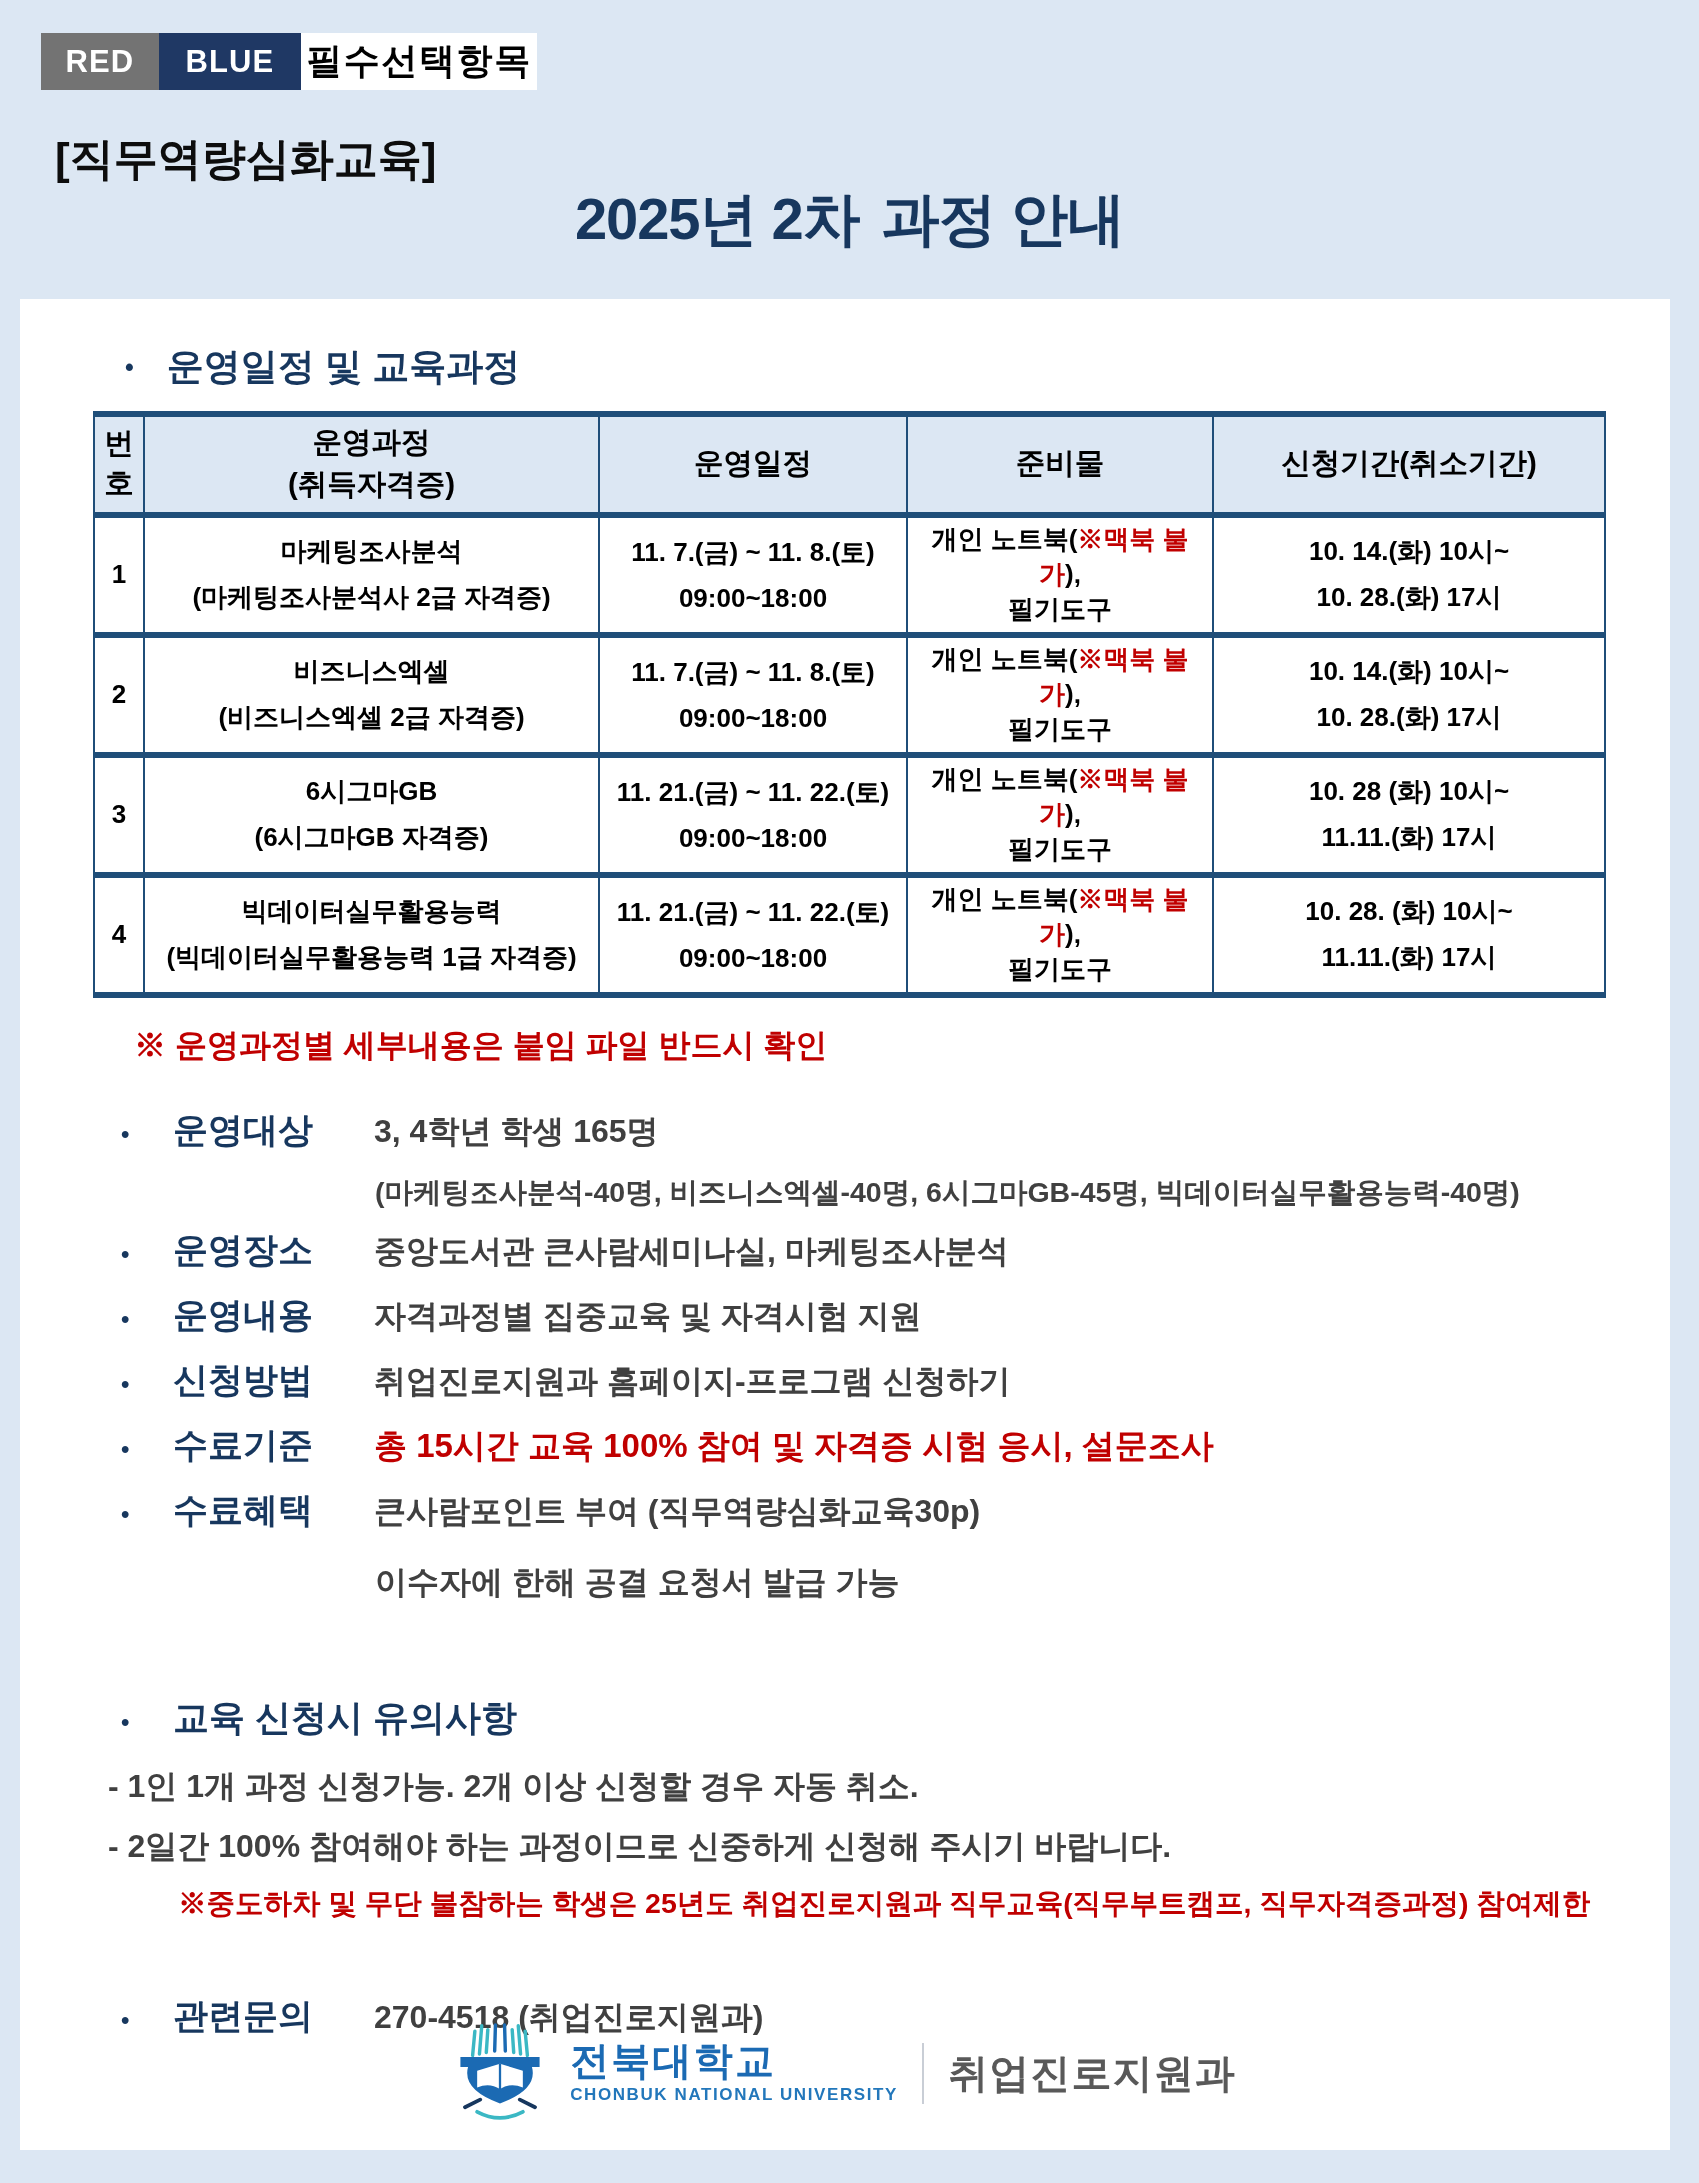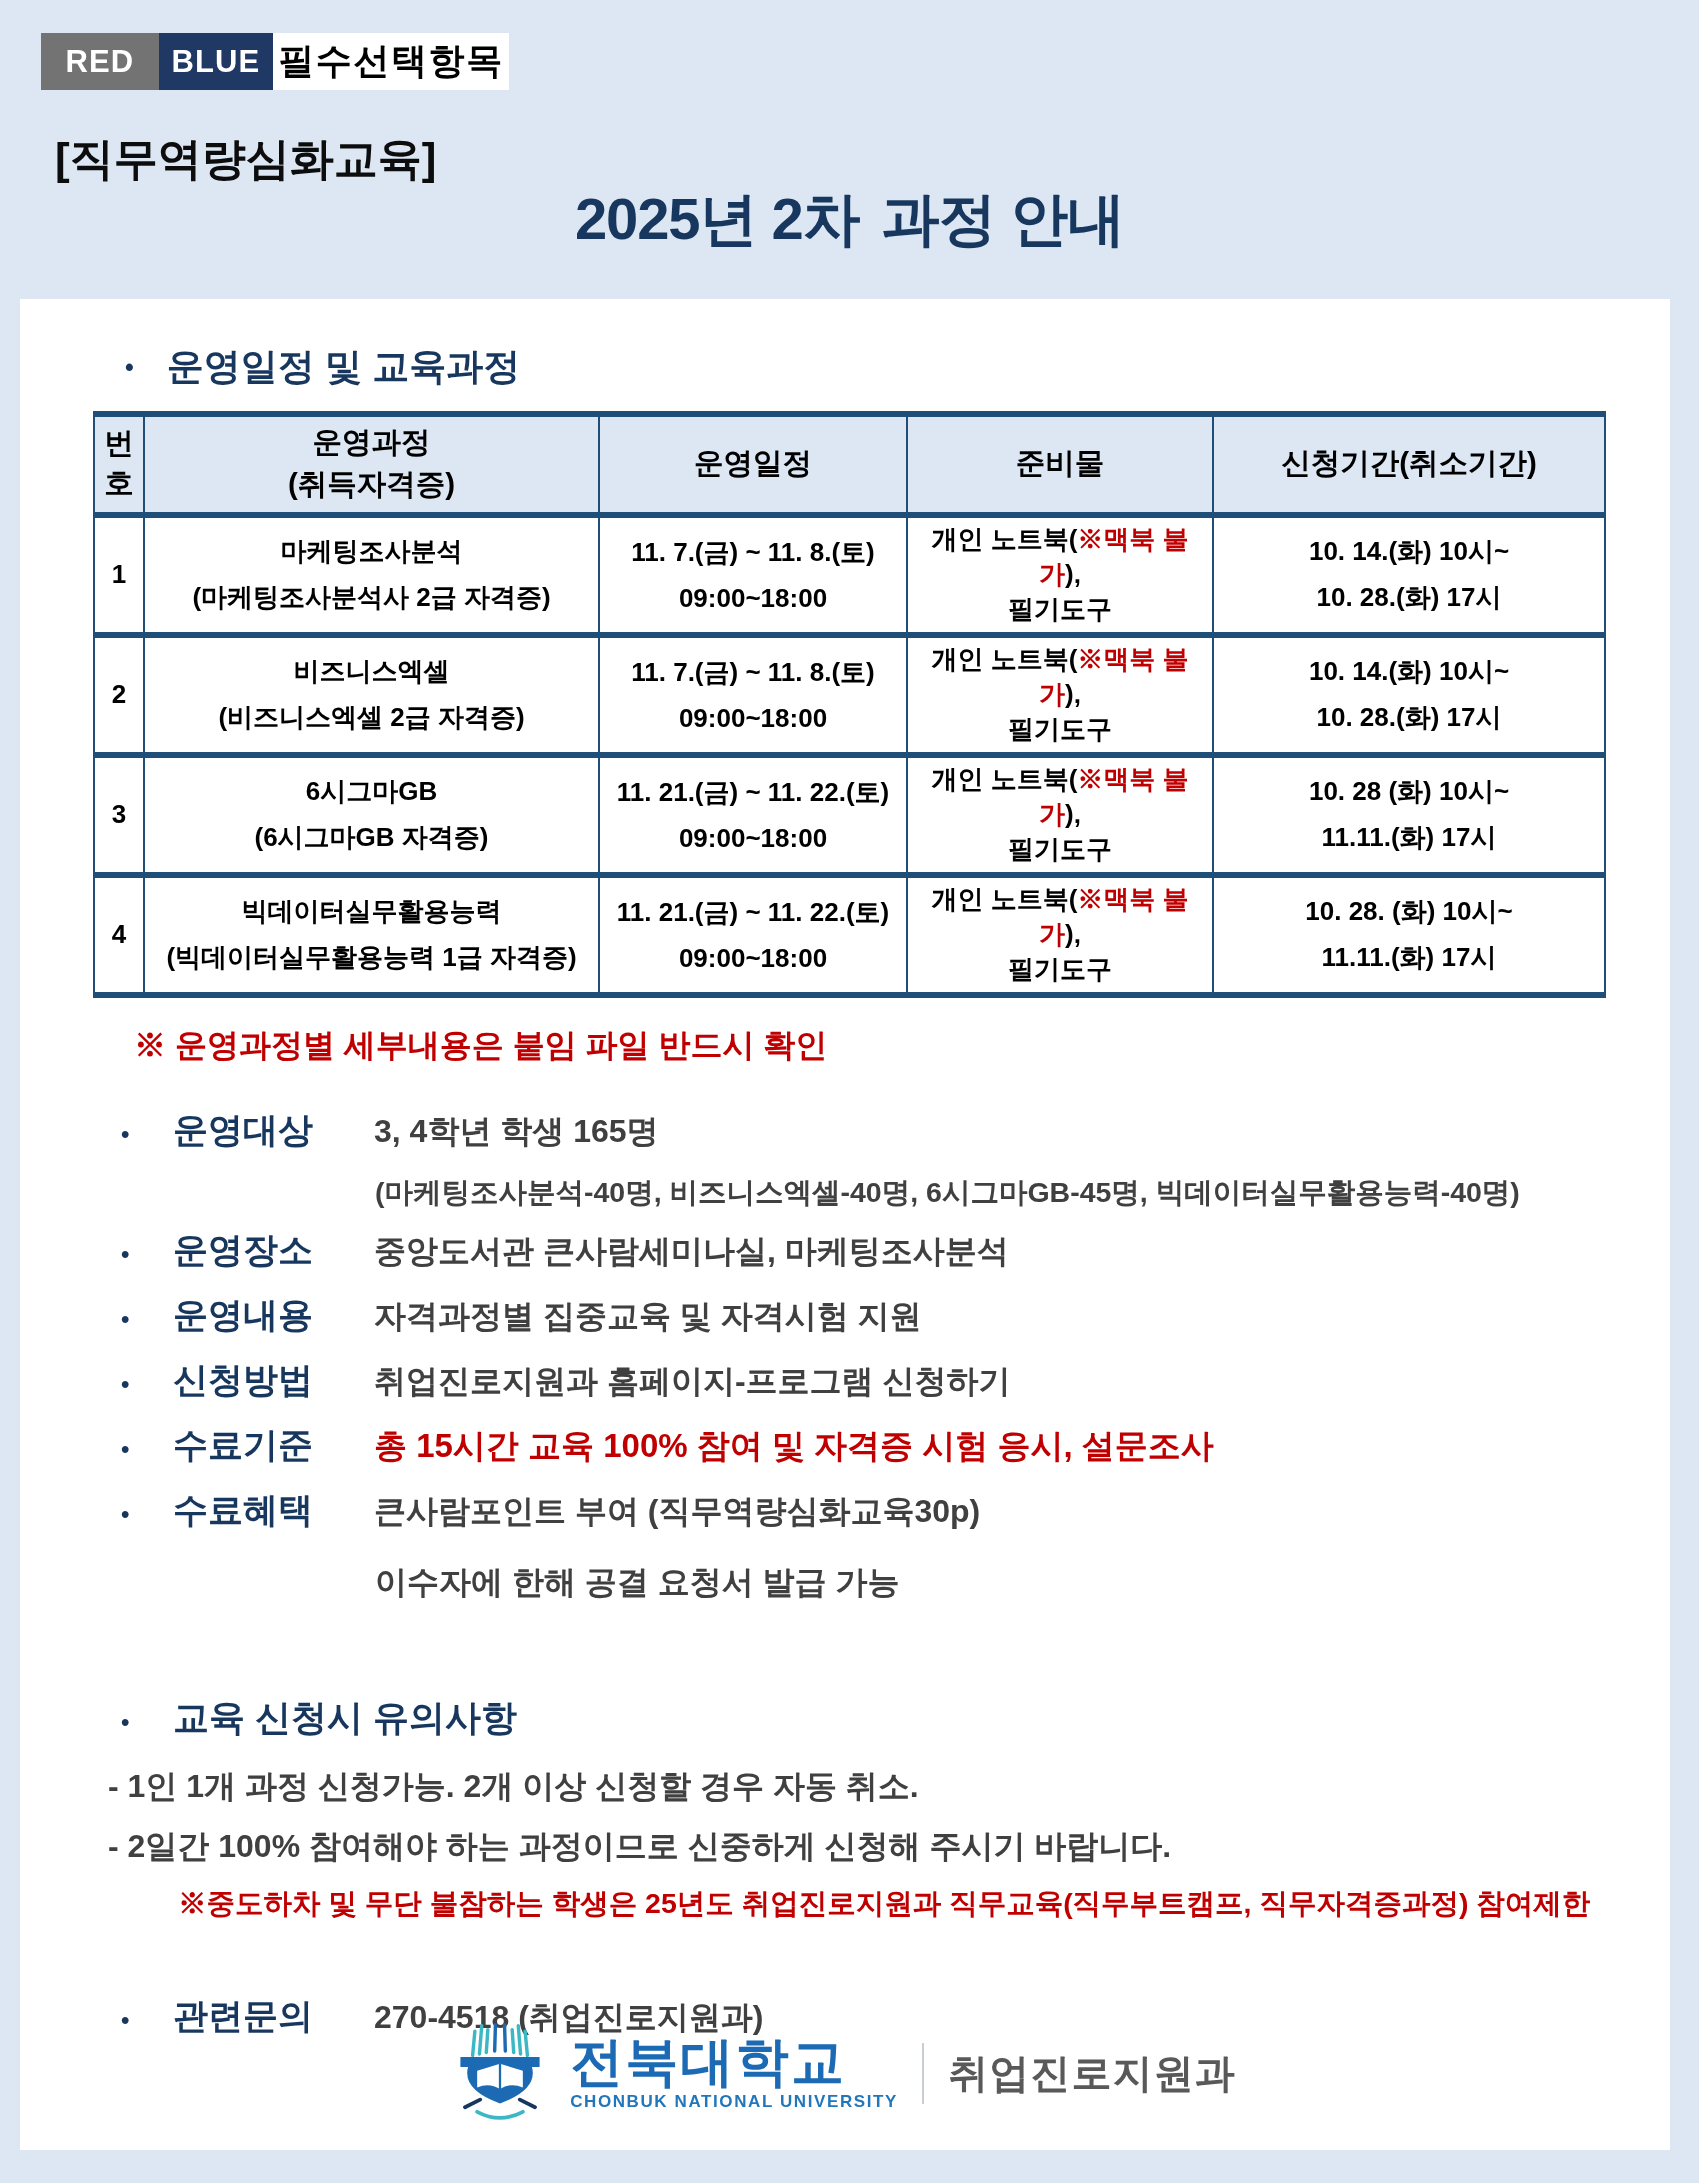--- a/index.html
+++ b/index.html
@@ -5,21 +5,21 @@
   * { box-sizing: border-box; }
   html,body { margin:0; padding:0; }
   body {
     width:1699px; height:2183px; position:relative; overflow:hidden;
     background:#dce7f3; font-family:"Liberation Sans", sans-serif; color:#000;
   }
   
   .badge-row { position:absolute; left:41px; top:33px; display:flex; height:57px; }
   .badge { display:flex; align-items:center; justify-content:center; font-weight:bold; }
   .badge-red  { width:118px; background:#737373; color:#fff; font-size:31px; letter-spacing:1.1px; }
-  .badge-blue { width:114px; background:#1f3864; color:#fff; font-size:31px; letter-spacing:1.1px; }
+  .badge-blue { width:142px; background:#1f3864; color:#fff; font-size:31px; letter-spacing:1.1px; }
   .badge-req  { width:236px; background:#ffffff; color:#000; font-size:36px; letter-spacing:1.6px; }
   
   .category { position:absolute; left:55px; top:130px; font-size:44px; font-weight:bold; color:#0d0d0d; }
   .title-row { position:absolute; left:0; top:181px; width:100%; display:flex; justify-content:center;
                align-items:baseline; gap:22px; color:#17375e; font-weight:bold; white-space:nowrap;text-align:right; }
   .title-pre, .title-suf { font-size:58px; letter-spacing:-1.1px; }
   .title-main { font-size:89px; letter-spacing:-1.6px; }
   
   .panel { position:absolute; left:20px; top:299px; width:1650px; height:1851px; background:#ffffff; }
   .sec-heading { margin:43px 0 0 105px; display:flex; align-items:center; gap:33px;
@@ -50,21 +50,21 @@
   .caution-head .b-label { width:auto; font-size:36px; }
   .caution-item { margin-left:88px; font-size:32px; font-weight:bold; color:#404040;
                   height:60px; display:flex; align-items:center; white-space:nowrap; }
   .caution-warn { margin:7.7px 0 0 158px; font-size:28.5px; font-weight:bold; color:#c00000; white-space:nowrap; }
   .contact-row { margin-top:70px; }
   .contact-val { color:#404040; }
   
   .footer { position:absolute; left:0; bottom:26px; width:100%; display:flex;
             justify-content:center; align-items:center; gap:24px; }
   .uni-block { display:flex; flex-direction:column; align-items:flex-start; }
-  .uni-name { font-size:53px; font-weight:bold; color:#1b6ab3; letter-spacing:2.2px; line-height:1.05; }
+  .uni-name { font-size:39px; font-weight:bold; color:#1b6ab3; letter-spacing:2.2px; line-height:1.05; }
   .uni-en { font-size:17px; font-weight:bold; color:#2277bb; letter-spacing:1.6px; margin-top:3.3px; }
   .foot-divider { width:2.2px; height:61px; background:#c9ced6; }
   .dept { font-size:40px; font-weight:600; color:#595959; letter-spacing:1.1px; }
 </style>
 </head>
 <body>
 
 <div class="badge-row">
   <div class="badge badge-red">RED</div>
   <div class="badge badge-blue">BLUE</div>

